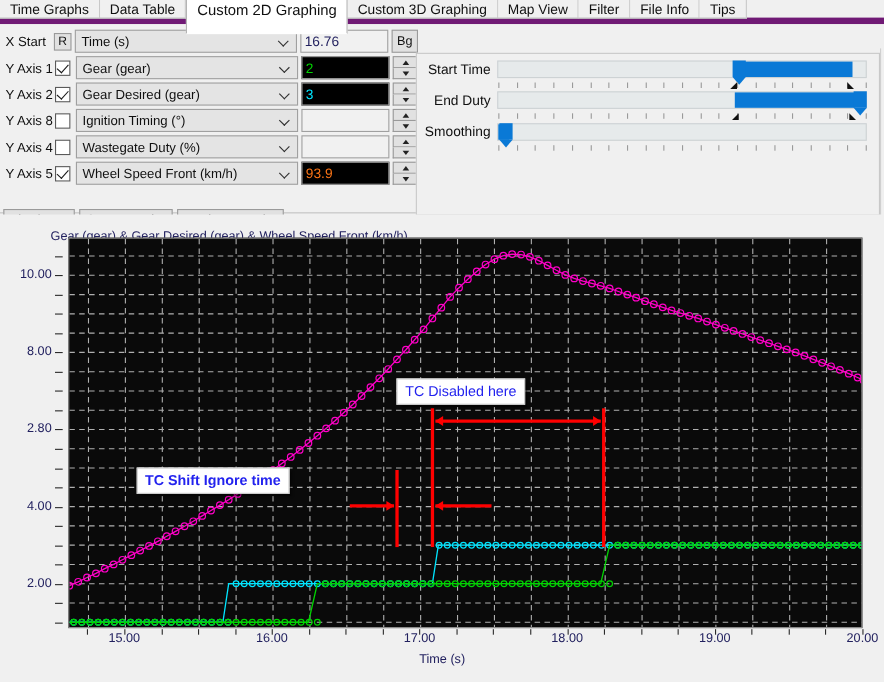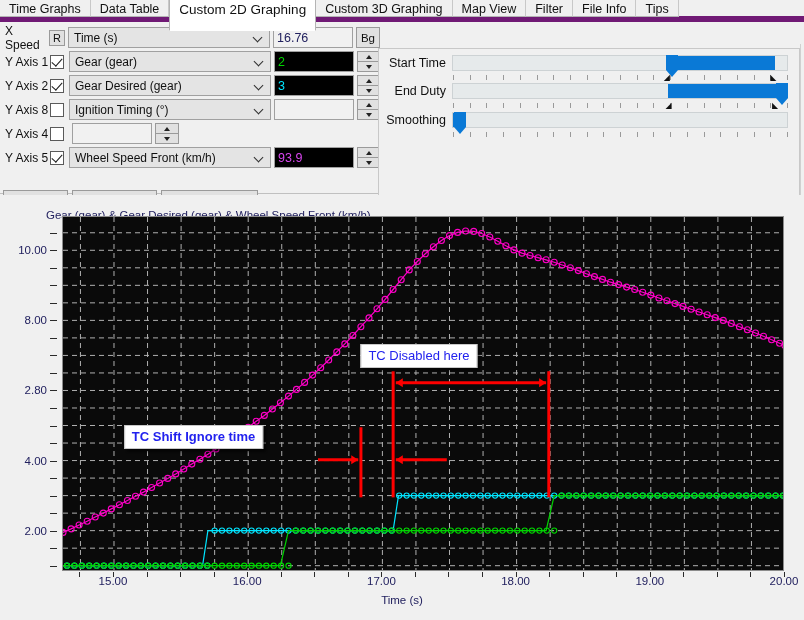--- a/index.html
+++ b/index.html
@@ -197,21 +197,21 @@
       <div class="tab">Custom 3D Graphing</div>
       <div class="tab">Map View</div>
       <div class="tab">Filter</div>
       <div class="tab">File Info</div>
       <div class="tab">Tips</div>
     </div>
 
   <div class="panel">
     <div class="axis-grid" id="axisGrid">
         <div class="axis-row">
-          <div class="axis-label">X Speed</div>
+          <div class="axis-label">X Start</div>
           <div class="rbtn">R</div>
           <div class="combo">
             <span>Time (s)</span>
             <span class="chev"></span>
           </div>
           <div class="valbox" style="color: rgb(34, 33, 95);">16.76</div>
           <div class="bgbtn">Bg</div>
         </div>
         <div class="axis-row">
           <div class="axis-label">Y Axis 1</div>
@@ -260,38 +260,42 @@
               <span class="arrU"></span>
             </div>
             <div>
               <span class="arrD"></span>
             </div>
           </div>
         </div>
         <div class="axis-row">
           <div class="axis-label">Y Axis 4</div>
           <div class="cbox"></div>
+          <div class="combo">
+            <span>Wastegate Duty (%)</span>
+            <span class="chev"></span>
+          </div>
           <div class="valbox" style="color: rgb(34, 33, 95);"></div>
           <div class="spin">
             <div>
               <span class="arrU"></span>
             </div>
             <div>
               <span class="arrD"></span>
             </div>
           </div>
         </div>
         <div class="axis-row">
           <div class="axis-label">Y Axis 5</div>
           <div class="cbox checked"></div>
           <div class="combo">
             <span>Wheel Speed Front (km/h)</span>
             <span class="chev"></span>
           </div>
-          <div class="valbox dark" style="color: #d946ef;">93.9</div>
+          <div class="valbox dark" style="color: #f97316;">93.9</div>
           <div class="spin">
             <div>
               <span class="arrU"></span>
             </div>
             <div>
               <span class="arrD"></span>
             </div>
           </div>
         </div>
       </div>

